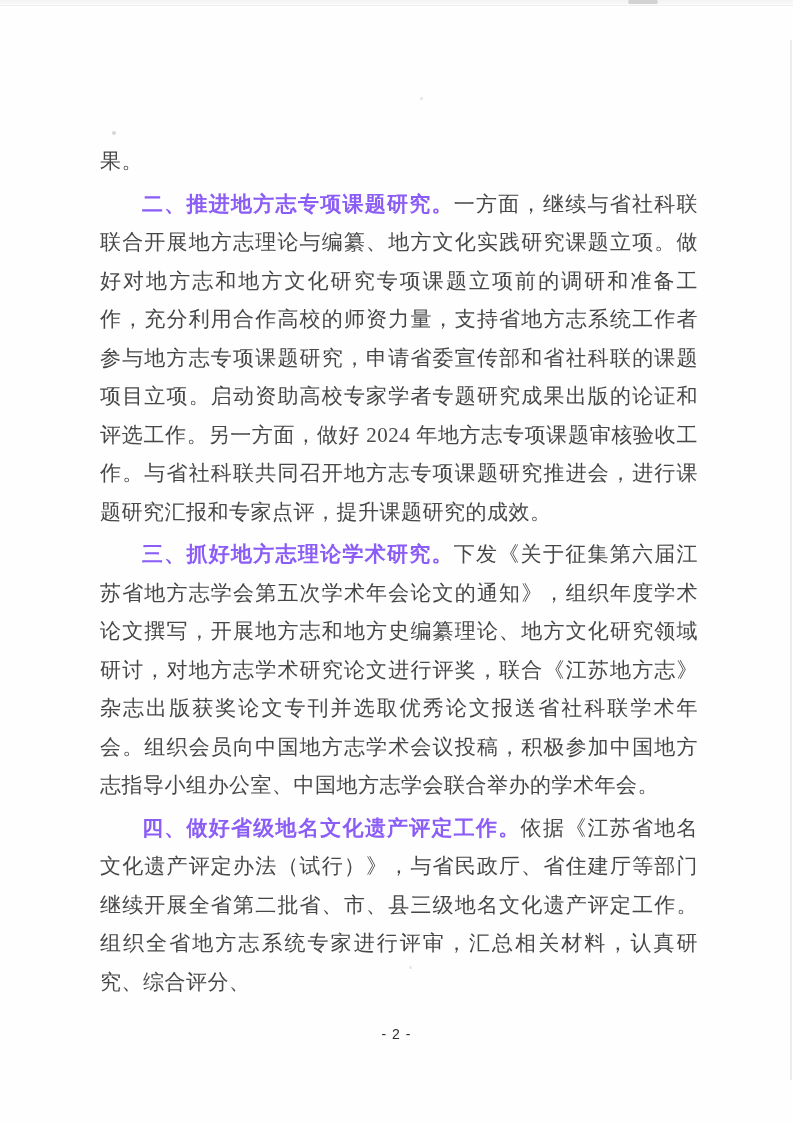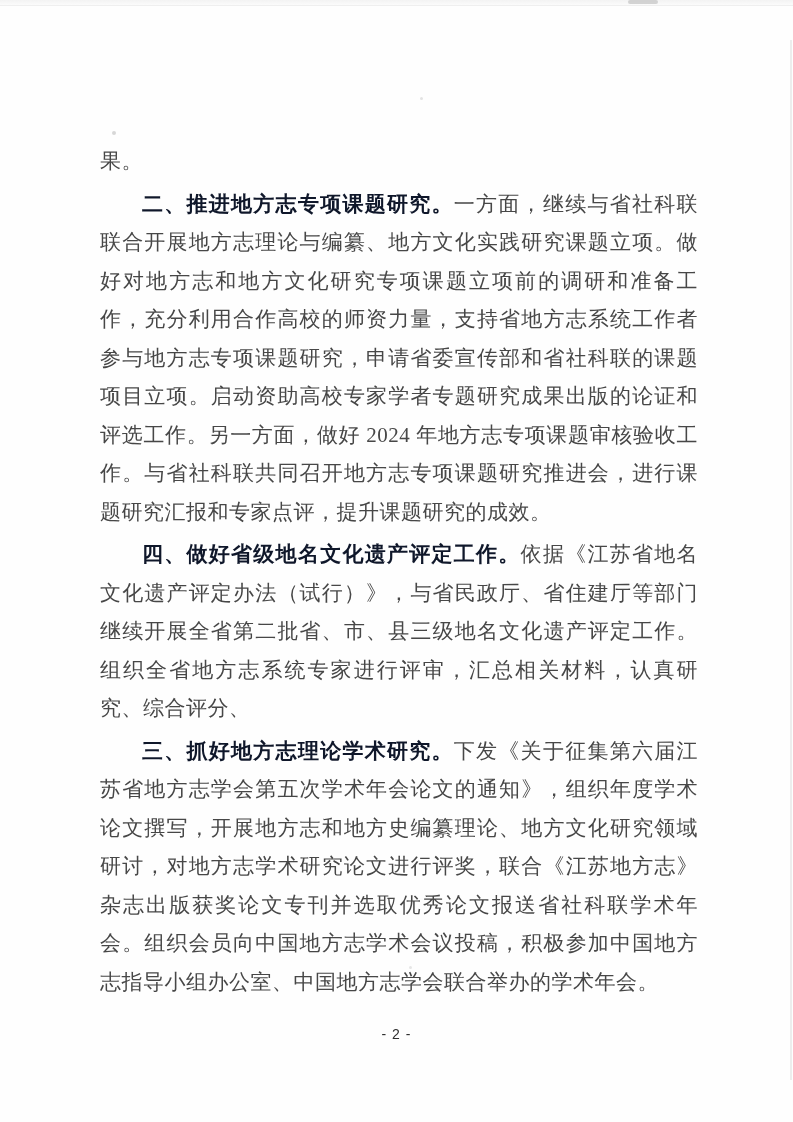--- a/index.html
+++ b/index.html
@@ -75,21 +75,21 @@
     margin: 0;
     padding: 0;
   }
   .para {
     text-indent: 2em;
     margin-top: 4px !important;
   }
   .sec-heading {
     font-weight: bold;
     font-family: Liberation Serif, serif;
-    color: #0f172a;
+    color: #8b5cf6;
   }
   .page-number {
     position: absolute;
     top: 1026px;
     left: 0;
     width: 793px;
     text-align: center;
     font-size: 14px;
     font-family: "Liberation Sans", "DejaVu Sans", sans-serif;
     color: #2f2f2f;
@@ -107,21 +107,21 @@
   <div class="speck-1"></div>
   <div class="speck-2"></div>
   <div class="speck-3"></div>
 
   <div class="content">
 
     <p class="cont">果。</p>
 
     <p class="para"><span class="sec-heading">二、推进地方志专项课题研究。</span><span>一方面，继续与省社科联联合开展地方志理论与编纂、地方文化实践研究课题立项。做好对地方志和地方文化研究专项课题立项前的调研和准备工作，充分利用合作高校的师资力量，支持省地方志系统工作者参与地方志专项课题研究，申请省委宣传部和省社科联的课题项目立项。启动资助高校专家学者专题研究成果出版的论证和评选工作。另一方面，做好 2024 年地方志专项课题审核验收工作。与省社科联共同召开地方志专项课题研究推进会，进行课题研究汇报和专家点评，提升课题研究的成效。</span></p>
 
+    <p class="para"><span class="sec-heading">三、抓好地方志理论学术研究。</span><span>下发《关于征集第六届江苏省地方志学会第五次学术年会论文的通知》，组织年度学术论文撰写，开展地方志和地方史编纂理论、地方文化研究领域研讨，对地方志学术研究论文进行评奖，联合《江苏地方志》杂志出版获奖论文专刊并选取优秀论文报送省社科联学术年会。组织会员向中国地方志学术会议投稿，积极参加中国地方志指导小组办公室、中国地方志学会联合举办的学术年会。</span></p>
+
     <p class="para"><span class="sec-heading">四、做好省级地名文化遗产评定工作。</span><span>依据《江苏省地名文化遗产评定办法（试行）》，与省民政厅、省住建厅等部门继续开展全省第二批省、市、县三级地名文化遗产评定工作。组织全省地方志系统专家进行评审，汇总相关材料，认真研究、综合评分、</span></p>
-
-    <p class="para"><span class="sec-heading">三、抓好地方志理论学术研究。</span><span>下发《关于征集第六届江苏省地方志学会第五次学术年会论文的通知》，组织年度学术论文撰写，开展地方志和地方史编纂理论、地方文化研究领域研讨，对地方志学术研究论文进行评奖，联合《江苏地方志》杂志出版获奖论文专刊并选取优秀论文报送省社科联学术年会。组织会员向中国地方志学术会议投稿，积极参加中国地方志指导小组办公室、中国地方志学会联合举办的学术年会。</span></p>
 
   </div>
 
   <div class="page-number">- 2 -</div>
 
 </div>
 
 </body></html>

